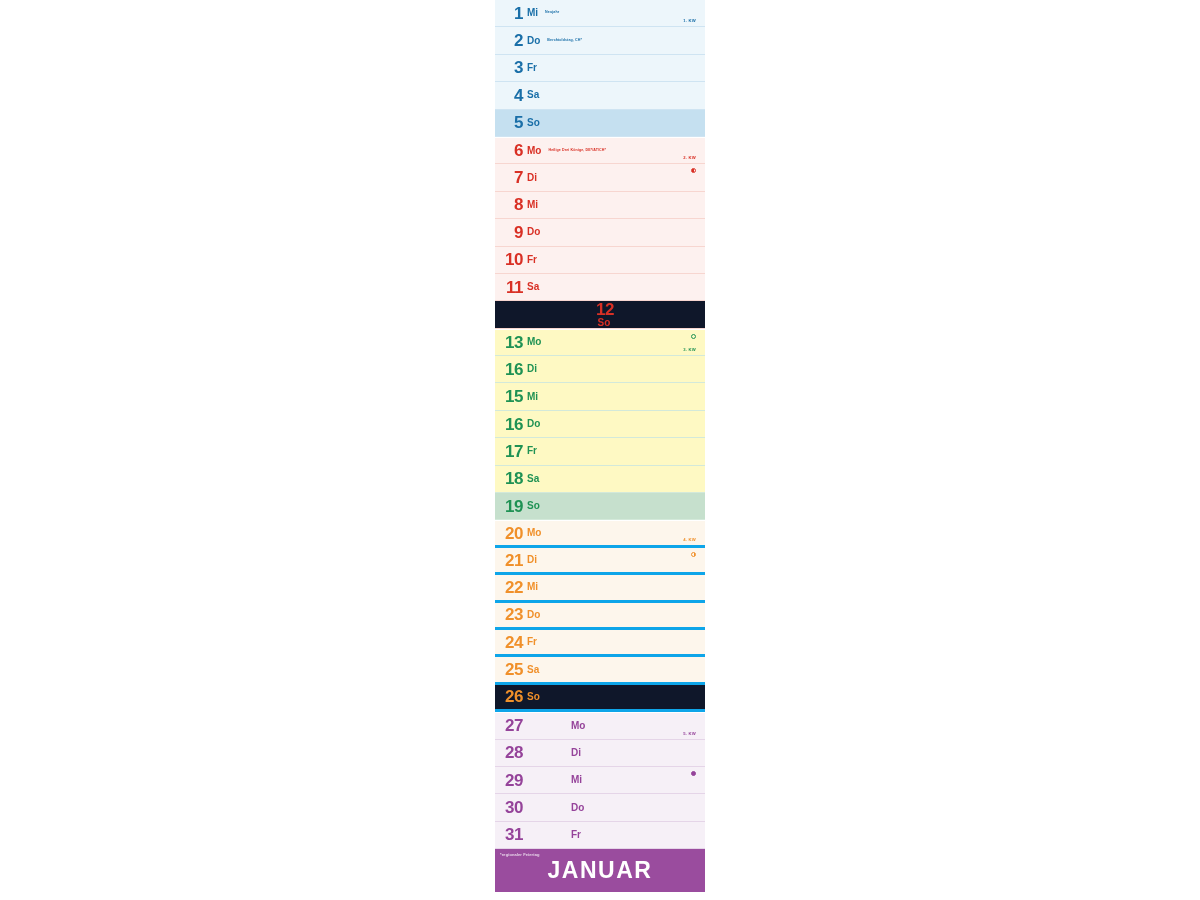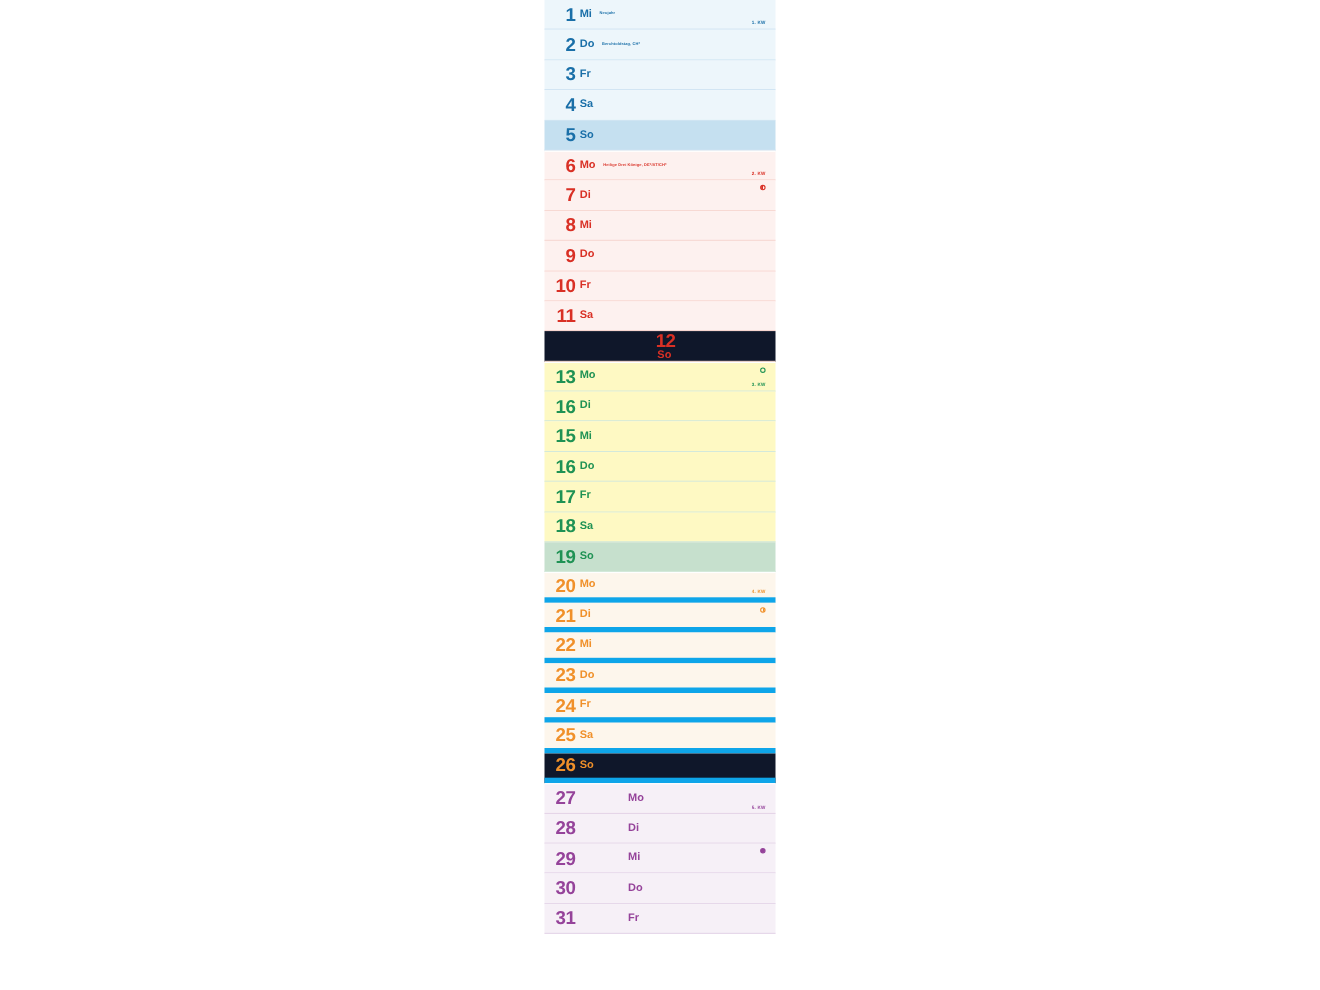--- a/index.html
+++ b/index.html
@@ -87,21 +87,21 @@
   
   .wk-blue   .day-num, .wk-blue   .day-abbr, .wk-blue   .day-note, .wk-blue   .kw-label { color: #1a6fa8; }
   .wk-red    .day-num, .wk-red    .day-abbr, .wk-red    .day-note, .wk-red    .kw-label { color: #d93025; }
   .wk-green  .day-num, .wk-green  .day-abbr, .wk-green  .day-note, .wk-green  .kw-label { color: #1f9254; }
   .wk-orange .day-num, .wk-orange .day-abbr, .wk-orange .day-note, .wk-orange .kw-label { color: #f0902a; }
   .wk-purple .day-num, .wk-purple .day-abbr, .wk-purple .day-note, .wk-purple .kw-label { color: #95439a; }
 
   .wk-blue   { background: #edf6fb; border-bottom: 1px solid #cfe4f2; color:#1a6fa8; }
   .wk-red    { background: #fdf1ef; border-bottom: 1px solid #f7d6d0; color:#d93025; }
   .wk-green  { background: #fef9c3; border-bottom: 1px solid #d3e9da; color:#1f9254; }
-  .wk-orange { background: #fdf6ec; border-bottom: 5px solid #0ea5e9; color:#f0902a; }
+  .wk-orange { background: #fdf6ec; border-bottom: 3px solid #0ea5e9; color:#f0902a; }
   .wk-purple { background: #f6f0f7; border-bottom: 1px solid #e5d5e8; color:#95439a;gap:44px; }
 
   .sunday.wk-blue   { background: #c5e0f0; }
   .sunday.wk-red    { background: #0f172a; flex-direction: column; }
   .sunday.wk-green  { background: #c6e0cd; align-items: center; }
   .sunday.wk-orange { background: #0f172a; }
 
   
   .week-start { border-top: 1px solid #ffffff; }
 
@@ -266,13 +266,17 @@
       <div class="day-row wk-purple">
         <span class="day-num">30</span>
         <span class="day-abbr">Do</span>
       </div>
       <div class="day-row wk-purple">
         <span class="day-num">31</span>
         <span class="day-abbr">Fr</span>
       </div>
     </div>
 
+  <div id="month-footer">
+    <span id="footnote">*regionaler Feiertag</span>
+    <span id="month-name">JANUAR</span>
+  </div>
 </div>
 
 </body></html>

